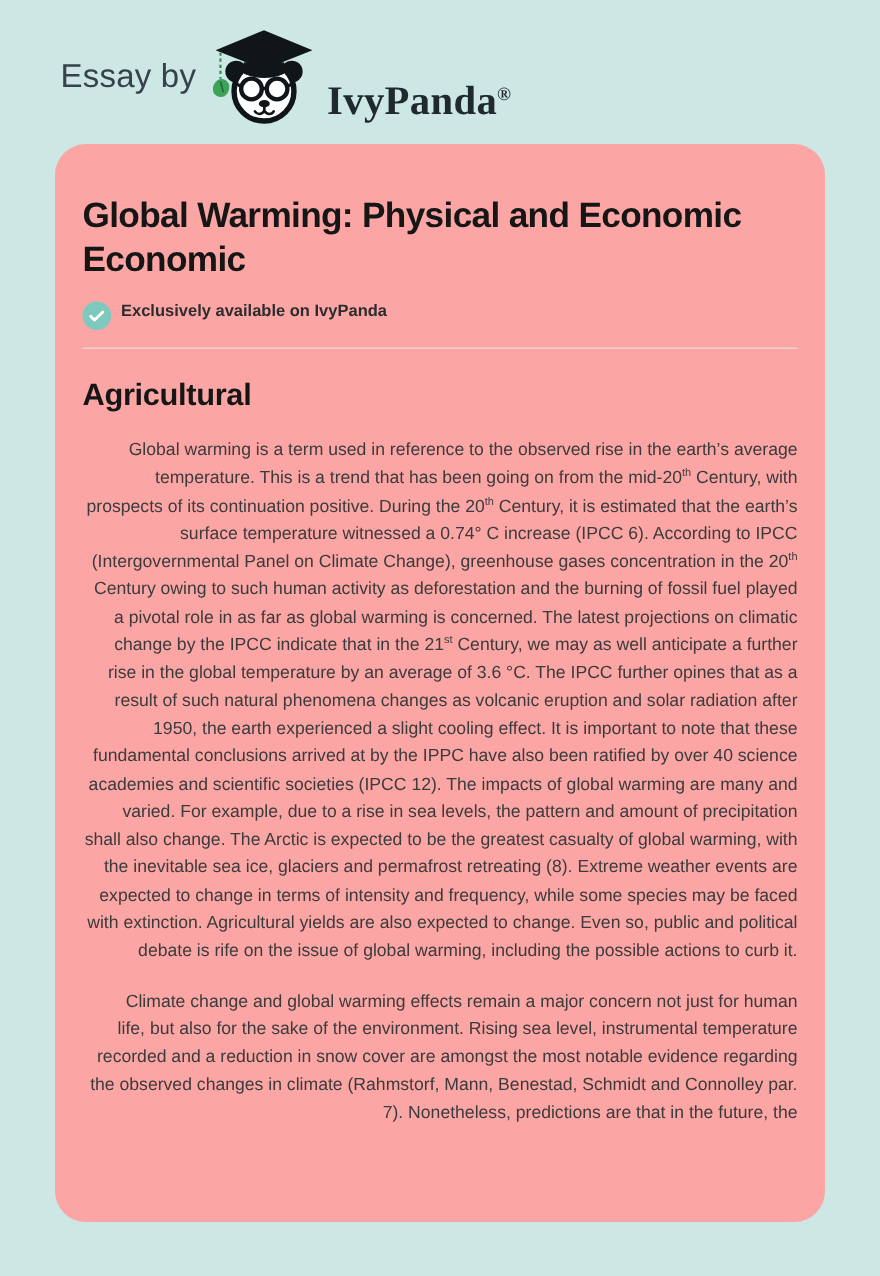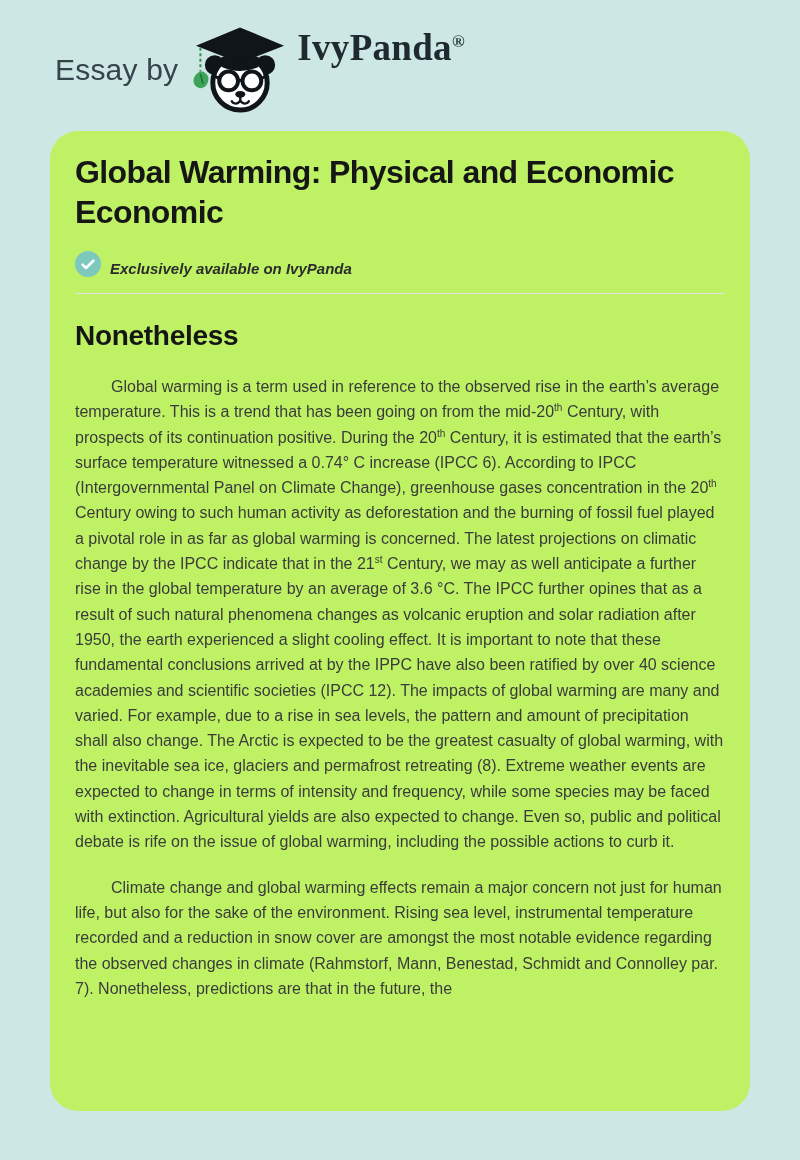--- a/index.html
+++ b/index.html
@@ -19,21 +19,21 @@
     height: 92px;
     box-sizing: content-box;
   }
   .essay-by {
     font-size: 30px;
     color: #36424c;
     letter-spacing: 0.2px;
   }
   .logo-link {
     display: inline-flex;
-    align-items: flex-start;
+    align-items: flex-end;
     text-decoration: none;
     margin-left: 14px;
     cursor: pointer;
   }
   .logo { display: inline-flex; margin-right: 9px; }
   .brand {
     font-family: "Liberation Serif", serif;
     font-weight: 700;
     font-size: 37px;
     color: #1e2930;
@@ -41,40 +41,39 @@
   }
   .brand .reg {
     font-size: 17px;
     vertical-align: super;
     line-height: 0;
   }
 
   
   .card {
     margin: 15px 50px 0 50px;
-    background: #bef264;
+    background: #fca5a5;
     border-radius: 28px;
-    padding: 21px 25px 26px 25px;
+    padding: 44px 25px 26px 25px;
     box-sizing: border-box;
     min-height: 980px;
   }
   .title {
     margin: 0;
     font-size: 32px;
     line-height: 40px;
     font-weight: bold;
     color: #161616;
     letter-spacing: -0.6px;
   }
   .badge-row {
     display: flex;
-    align-items: flex-end;
+    align-items: flex-start;
     gap: 9px;
     margin-top: 19px;
-    font-style: italic;
   }
   .check-circle {
     width: 26px;
     height: 26px;
     border-radius: 50%;
     background: #7ec9bd;
     display: flex;
     align-items: center;
     justify-content: center;
     flex: 0 0 auto;
@@ -96,20 +95,21 @@
     font-weight: bold;
     color: #161616;
     letter-spacing: -0.3px;
   }
   .body-text {
     margin: 20px 0 0 0;
     font-size: 16px;
     line-height: 25.3px;
     color: #3b3b3b;
     text-indent: 36px;
+    text-align: right;
   }
   .body-text sup {
     font-size: 10px;
     line-height: 0;
     vertical-align: super;
   }
 </style>
 </head>
 <body>
 
@@ -156,21 +156,21 @@
         <svg width="14" height="11" viewBox="0 0 14 11" aria-hidden="true">
           <path d="M1.5 5.6 L5 9 L12.5 1.6" stroke="#ffffff" stroke-width="2.6" fill="none" stroke-linecap="round" stroke-linejoin="round"></path>
         </svg>
       </span>
       <span class="badge-label">Exclusively available on IvyPanda</span>
     </div>
 
     <hr class="divider">
 
     <section>
-      <h2 class="section-heading">Nonetheless</h2>
+      <h2 class="section-heading">Agricultural</h2>
       <p class="body-text"><span>Global warming is a term used in reference to the observed rise in the earth’s average temperature. This is a trend that has been going on from the mid-20</span><sup>th</sup><span> Century, with prospects of its continuation positive. During the 20</span><sup>th</sup><span> Century, it is estimated that the earth’s surface temperature witnessed a 0.74° C increase (IPCC 6). According to IPCC (Intergovernmental Panel on Climate Change), greenhouse gases concentration in the 20</span><sup>th</sup><span> Century owing to such human activity as deforestation and the burning of fossil fuel played a pivotal role in as far as global warming is concerned. The latest projections on climatic change by the IPCC indicate that in the 21</span><sup>st</sup><span> Century, we may as well anticipate a further rise in the global temperature by an average of 3.6 °C. The IPCC further opines that as a result of such natural phenomena changes as volcanic eruption and solar radiation after 1950, the earth experienced a slight cooling effect. It is important to note that these fundamental conclusions arrived at by the IPPC have also been ratified by over 40 science academies and scientific societies (IPCC 12). The impacts of global warming are many and varied. For example, due to a rise in sea levels, the pattern and amount of precipitation shall also change. The Arctic is expected to be the greatest casualty of global warming, with the inevitable sea ice, glaciers and permafrost retreating (8). Extreme weather events are expected to change in terms of intensity and frequency, while some species may be faced with extinction. Agricultural yields are also expected to change. Even so, public and political debate is rife on the issue of global warming, including the possible actions to curb it.</span></p>
     </section>
 
     <section>
       <p class="body-text"><span>Climate change and global warming effects remain a major concern not just for human life, but also for the sake of the environment. Rising sea level, instrumental temperature recorded and a reduction in snow cover are amongst the most notable evidence regarding the observed changes in climate (Rahmstorf, Mann, Benestad, Schmidt and Connolley par. 7). Nonetheless, predictions are that in the future, the</span></p>
     </section>
 
   </main>
 </div>
 

